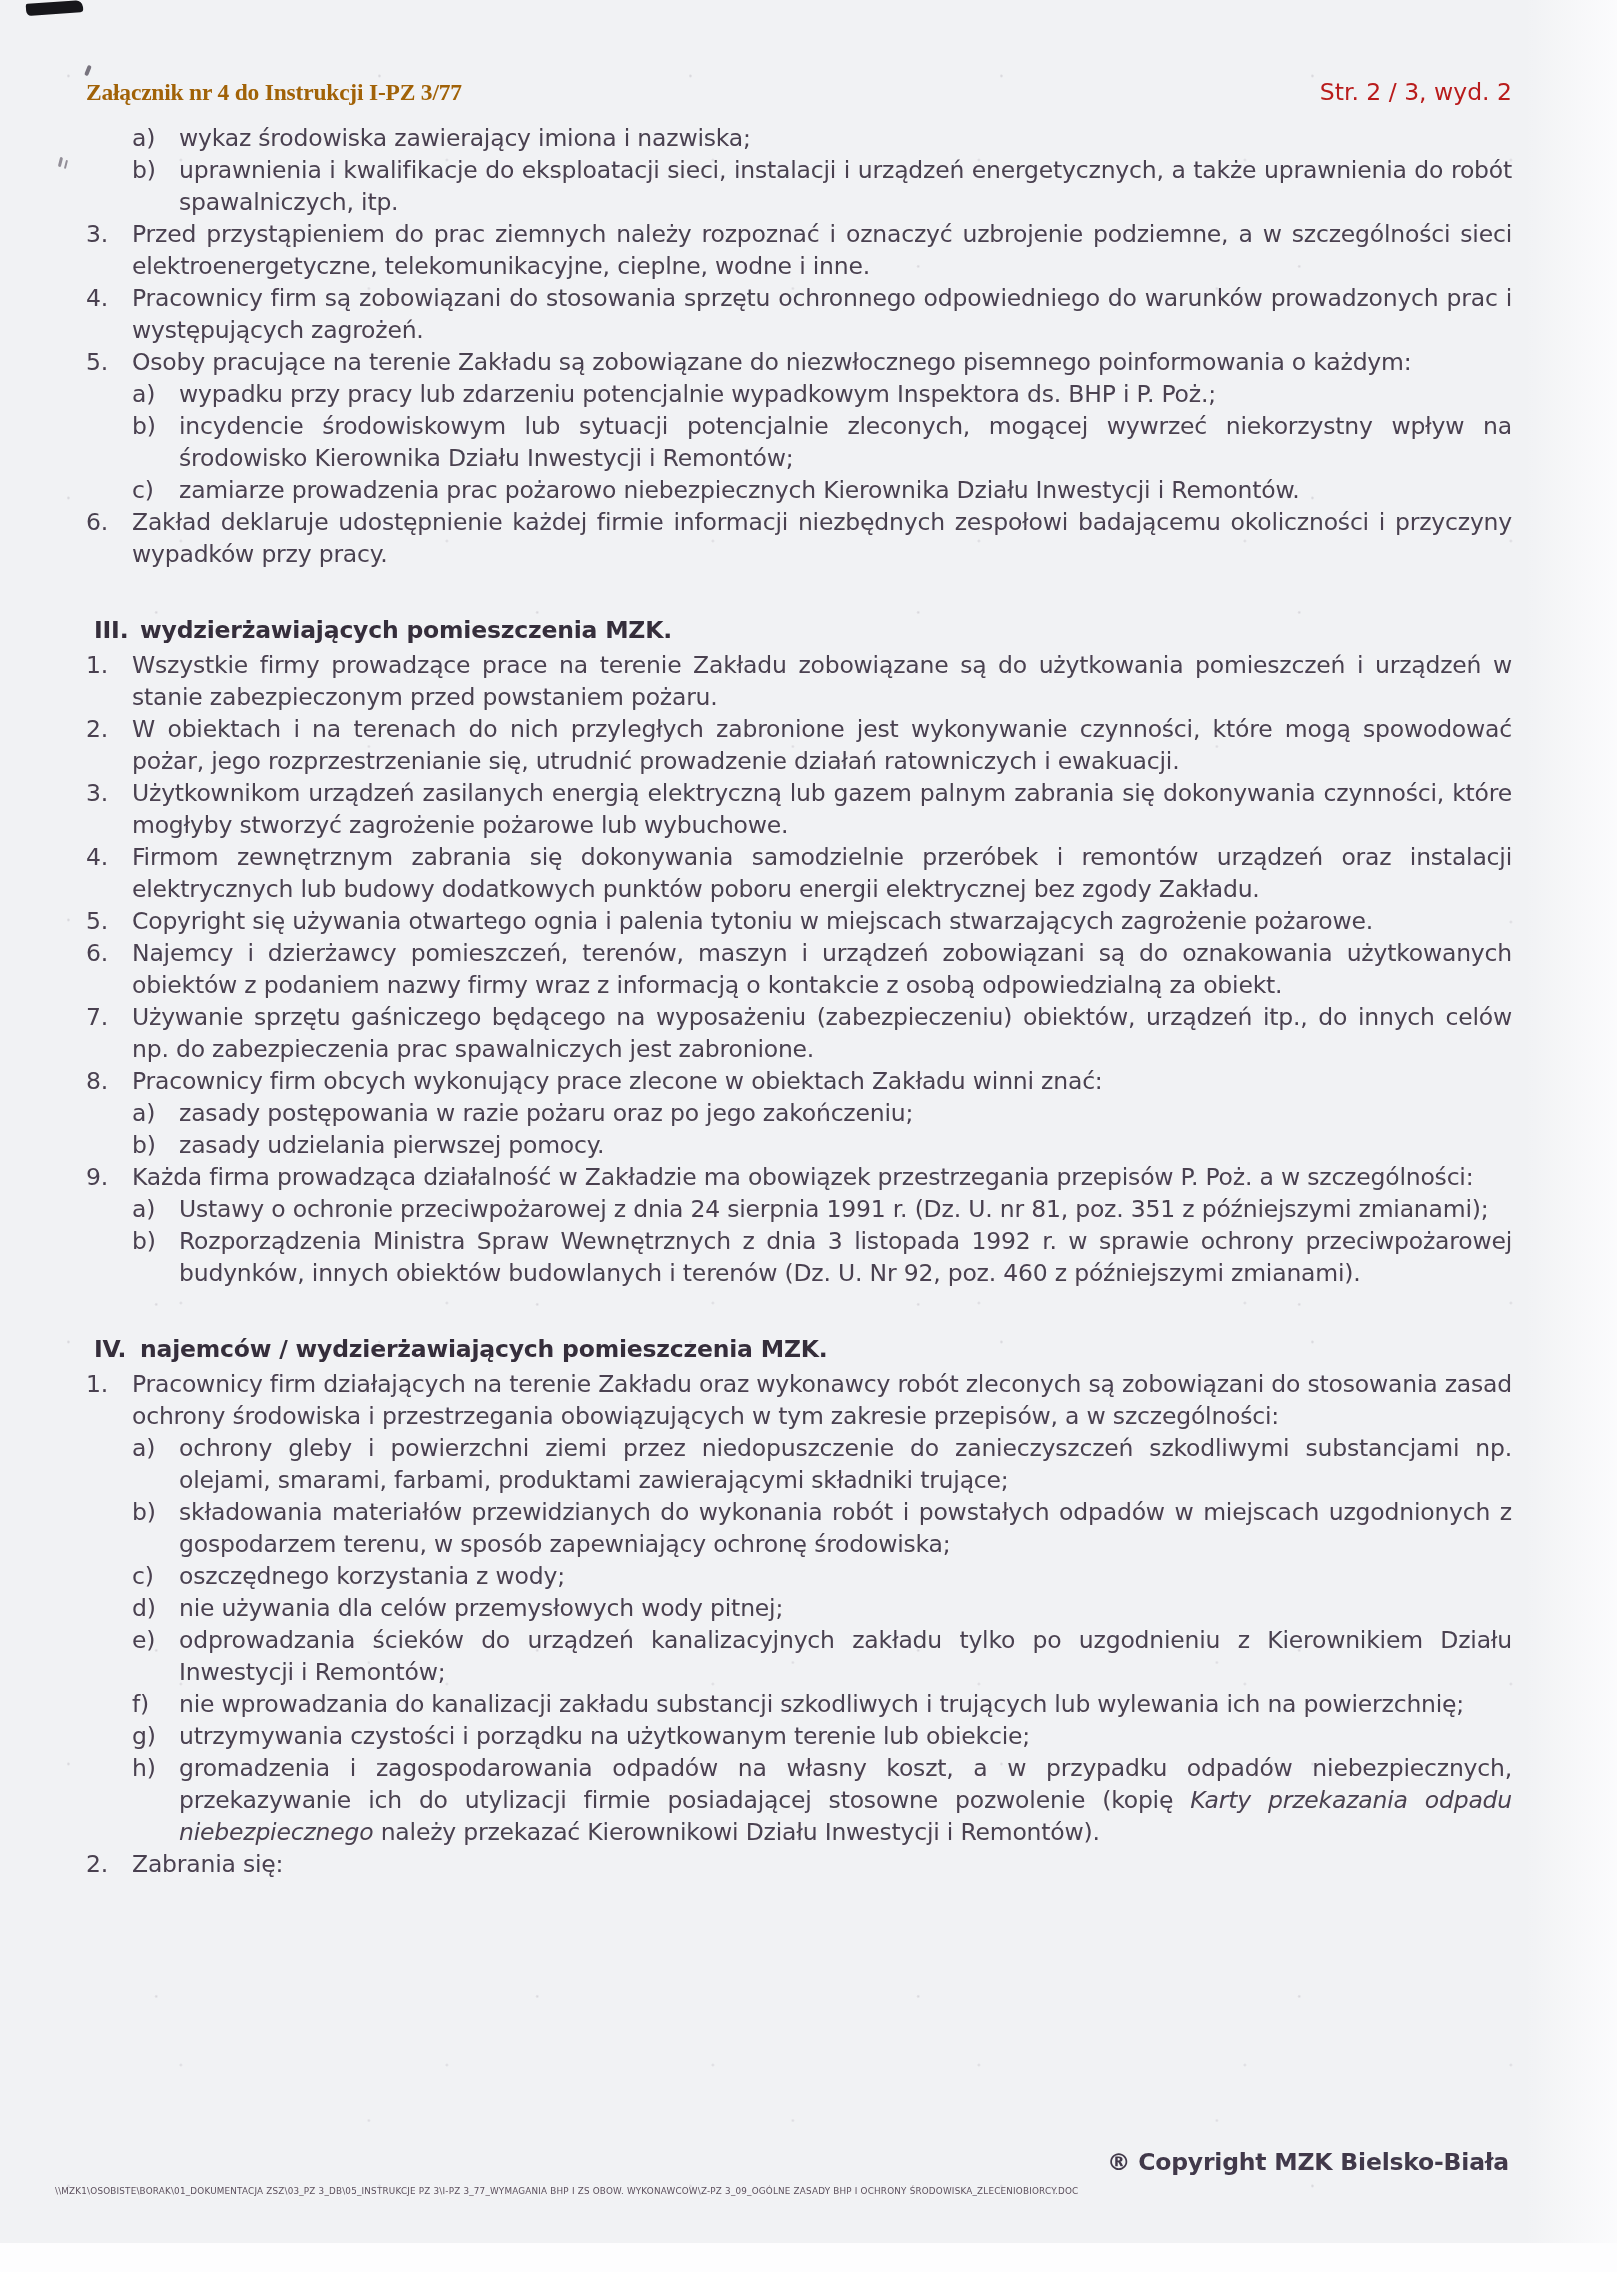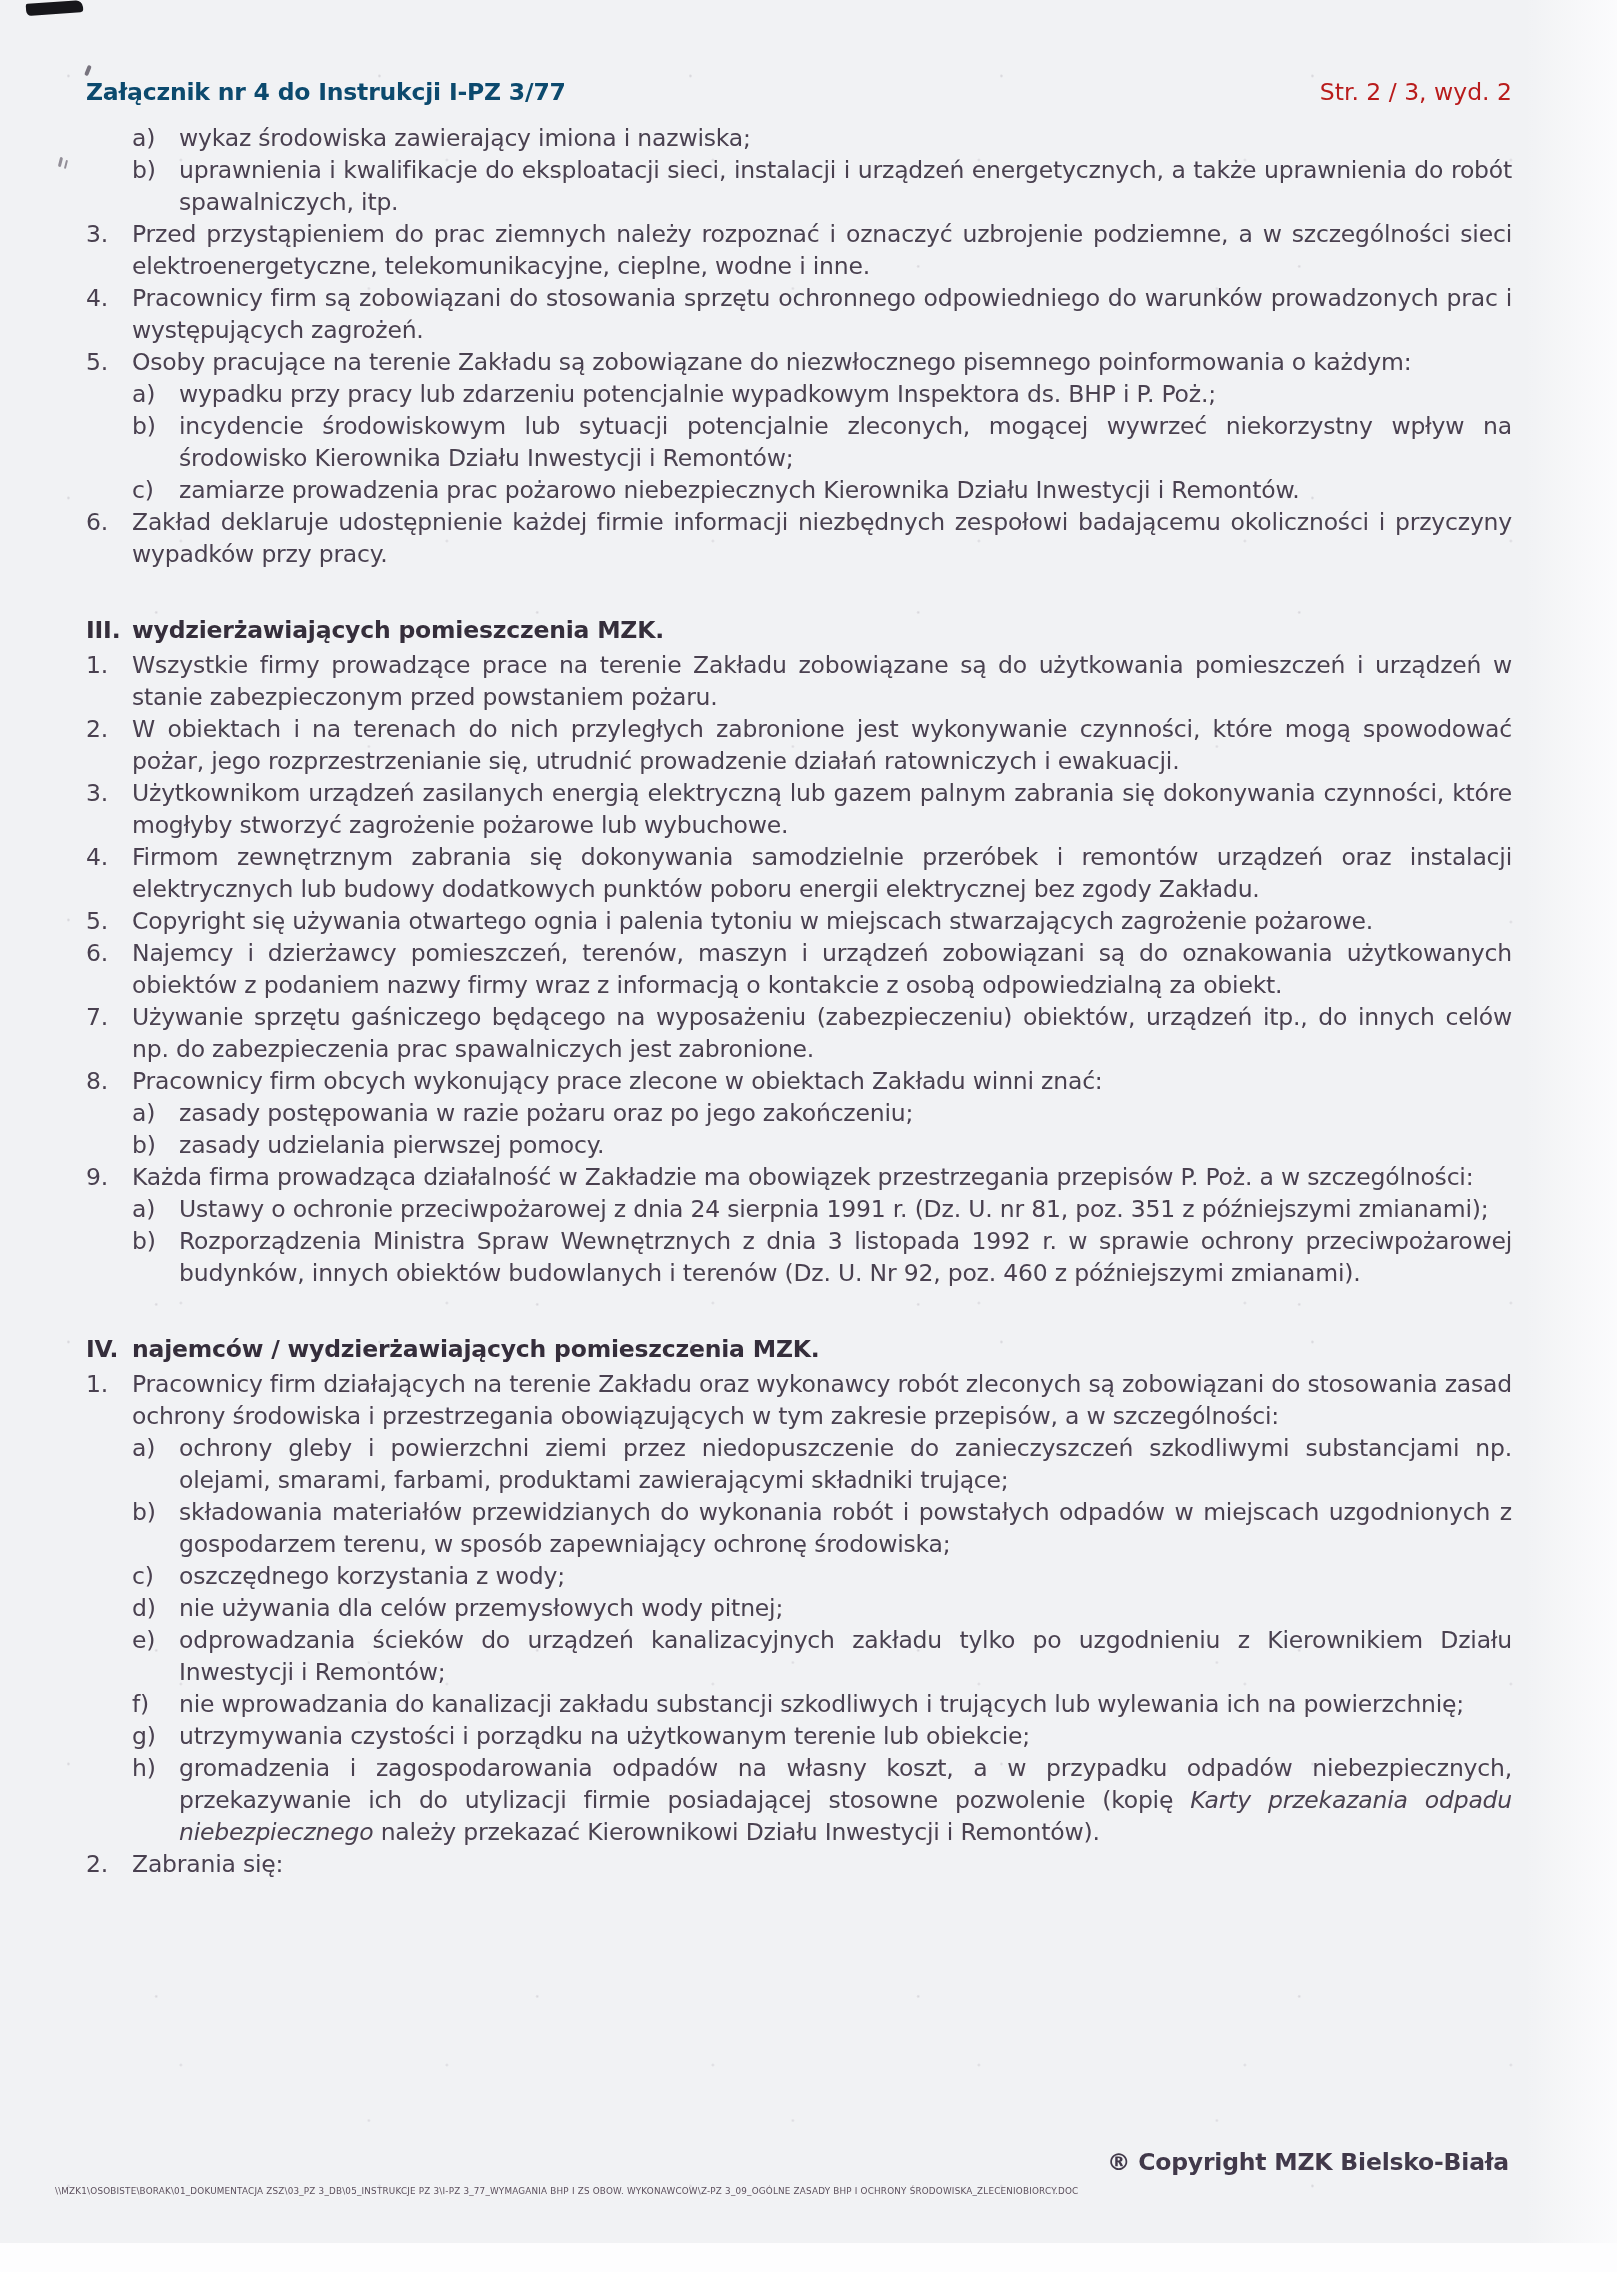--- a/index.html
+++ b/index.html
@@ -20,33 +20,33 @@
       radial-gradient(circle 1px at 68% 42%, #c4c1c8 0, transparent 2px),
       radial-gradient(circle 1.3px at 41% 77%, #bdb9c1 0, transparent 2px),
       radial-gradient(circle 1px at 87% 63%, #c6c3ca 0, transparent 2px);
     background-size:311px 422px, 266px 381px, 381px 346px, 424px 458px;
   }
   .doc-header{
     position:absolute;left:86px;top:78px;width:1426px;
     display:flex;justify-content:space-between;align-items:baseline;
     font-size:23.5px;line-height:29px;
   }
-  .doc-title{font-weight:bold;color:#0c4a6e;letter-spacing:-0.2px;}
+  .doc-title{font-weight:bold;color:#a16207;letter-spacing:-0.2px;font-family:Liberation Serif, serif;}
   .doc-page{color:#b91c1c;}
   #doc-body{
     position:absolute;left:86px;top:122px;width:1426px;
     font-size:23.5px;line-height:32px;letter-spacing:-0.2px;
   }
   .row{display:flex;margin:0;}
   .row .marker{flex:0 0 46px;}
   .row.lvl2{padding-left:46px;}
   .row.lvl2 .marker{flex:0 0 47px;}
   .row .text{flex:1 1 auto;min-width:0;}
   .row.justify .text{text-align:justify;}
-  .row.heading{font-weight:bold;color:#352e3b;margin-top:44px;margin-bottom:2.9px;}
+  .row.heading{font-weight:bold;color:#352e3b;margin-top:44px;margin-bottom:2.9px;margin-left:8px;}
   .it{font-style:italic;}
   .doc-footer-copyright{
     position:absolute;right:108px;top:2148px;
     font-size:23.5px;font-weight:bold;color:#41394a;letter-spacing:-0.2px;
   }
   .doc-footer-path{
     position:absolute;left:55px;top:2186px;
     font-size:8.8px;color:#5c4f5c;letter-spacing:0.2px;white-space:nowrap;
   }
   

